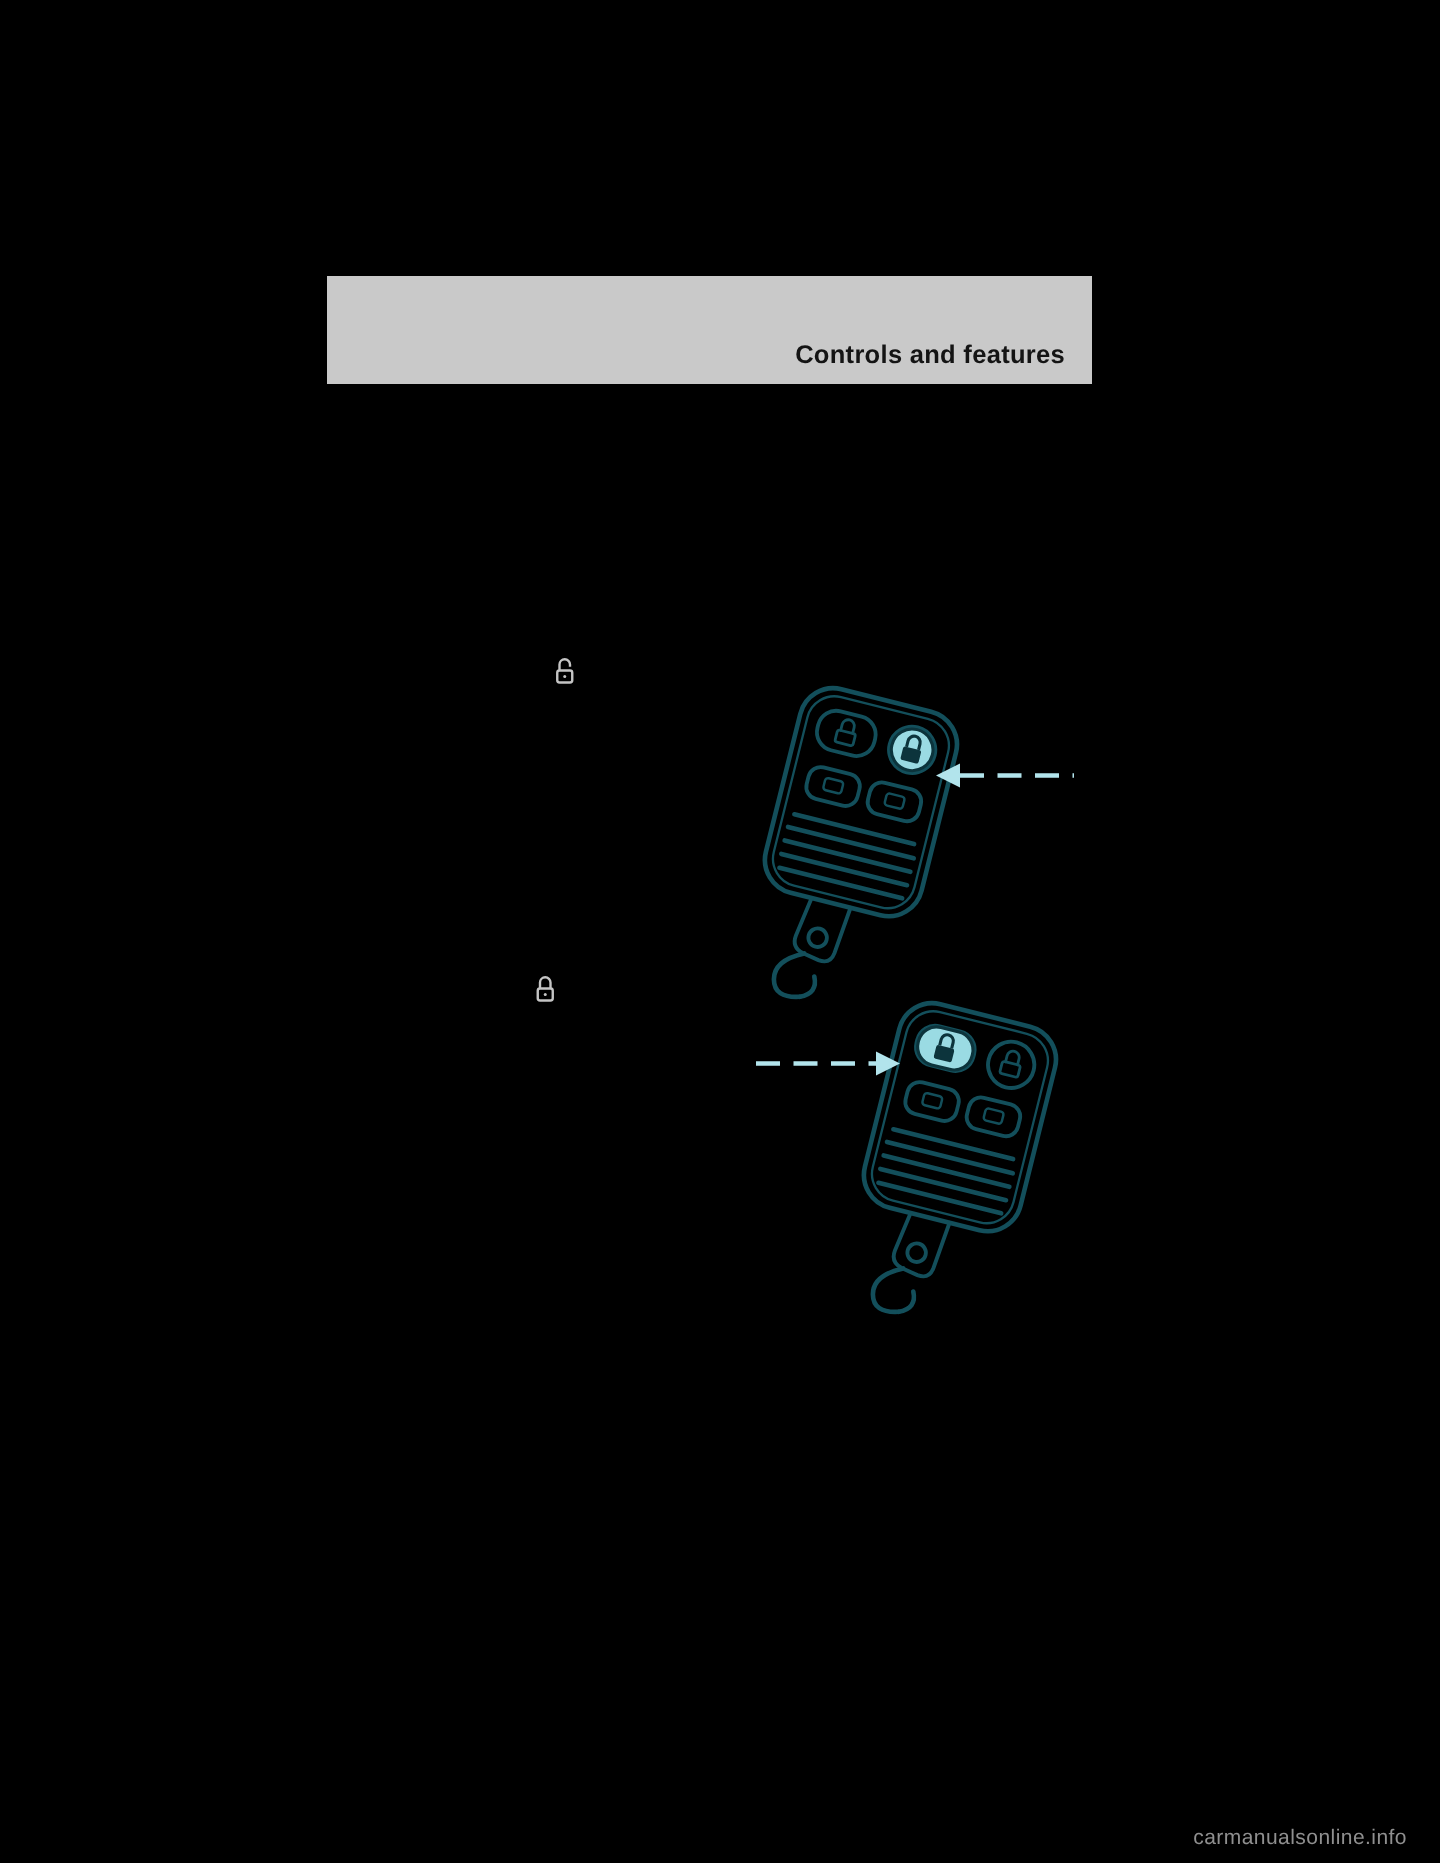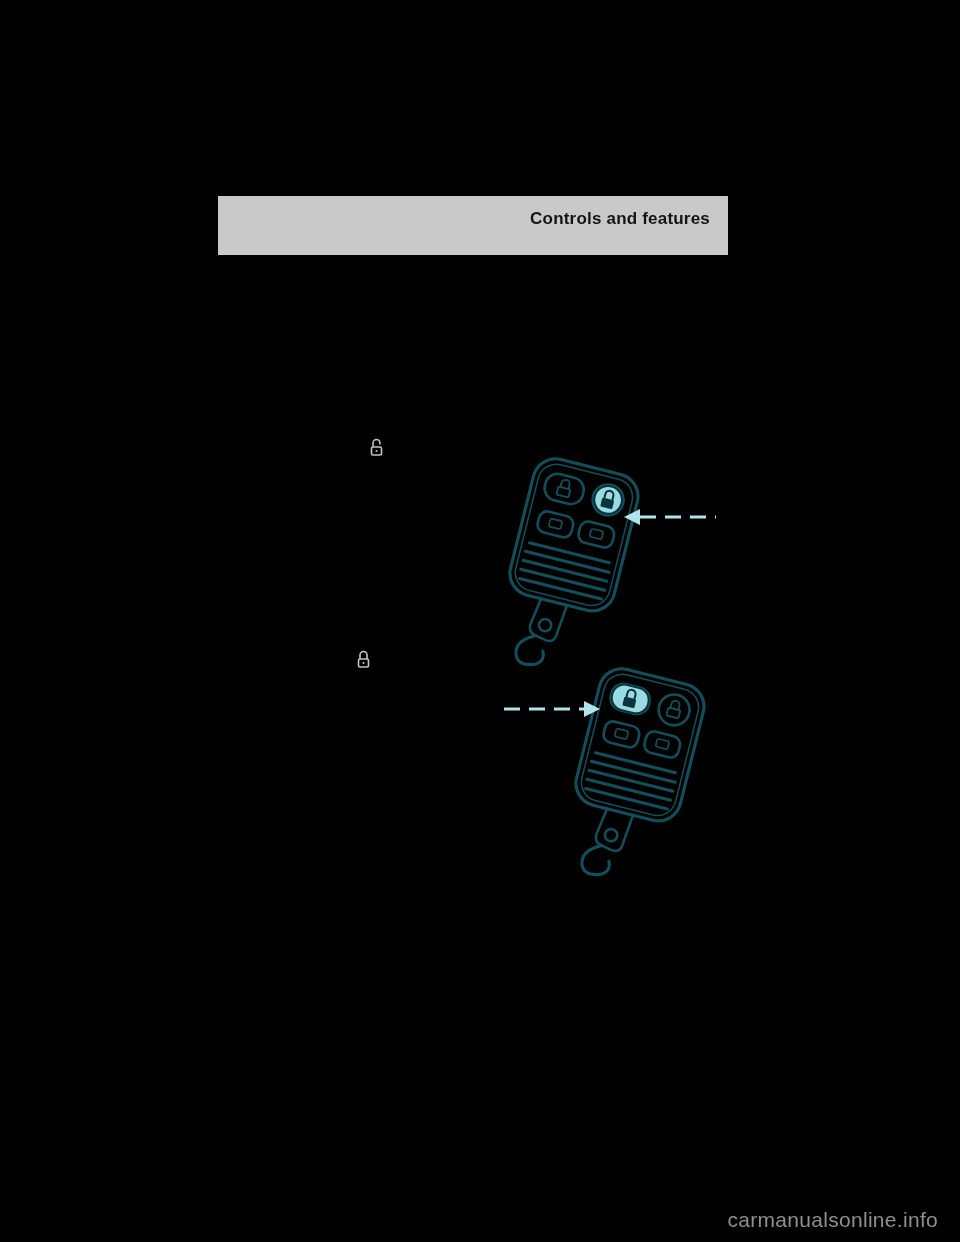--- a/index.html
+++ b/index.html
@@ -11,28 +11,28 @@
     position: relative;
     width: 960px;
     height: 1242px;
     background: #000000;
     overflow: hidden;
     font-family: "Liberation Sans", sans-serif;
   }
   .header-bar {
     position: absolute;
     left: 218px;
-    top: 196px;
+    top: 184px;
     width: 510px;
-    height: 59px;
+    height: 72px;
     background: #c9c9c9;
     display: flex;
     align-items: flex-end;
     justify-content: flex-end;
-    padding: 0 18px 26px 0;
+    padding: 0 18px 9px 0;
     box-sizing: border-box;
   }
   .header-title {
     font-weight: bold;
     font-size: 17px;
     color: #141414;
     letter-spacing: 0.2px;
   }
   .inline-icon { position: absolute; }
   .icon-unlock { left: 369px; top: 438px; }
@@ -43,21 +43,21 @@
   .fob2 { left: 566px; top: 668px; width: 134px; height: 218px; transform: rotate(14deg); }
 
   .arrow { position: absolute; }
   .arrow1 { left: 622px; top: 504px; width: 96px;  height: 26px; }
   .arrow2 { left: 500px; top: 696px; width: 102px; height: 26px; }
 
   .watermark {
     position: absolute;
     right: 22px;
     bottom: 10px;
-    font-size: 21px;
+    font-size: 14px;
     color: #8f8f8f;
     letter-spacing: 0.3px;
   }
   .hidden-defs { position: absolute; width: 0; height: 0; }
 </style>
 </head>
 <body>
 
 <div class="page">
 

